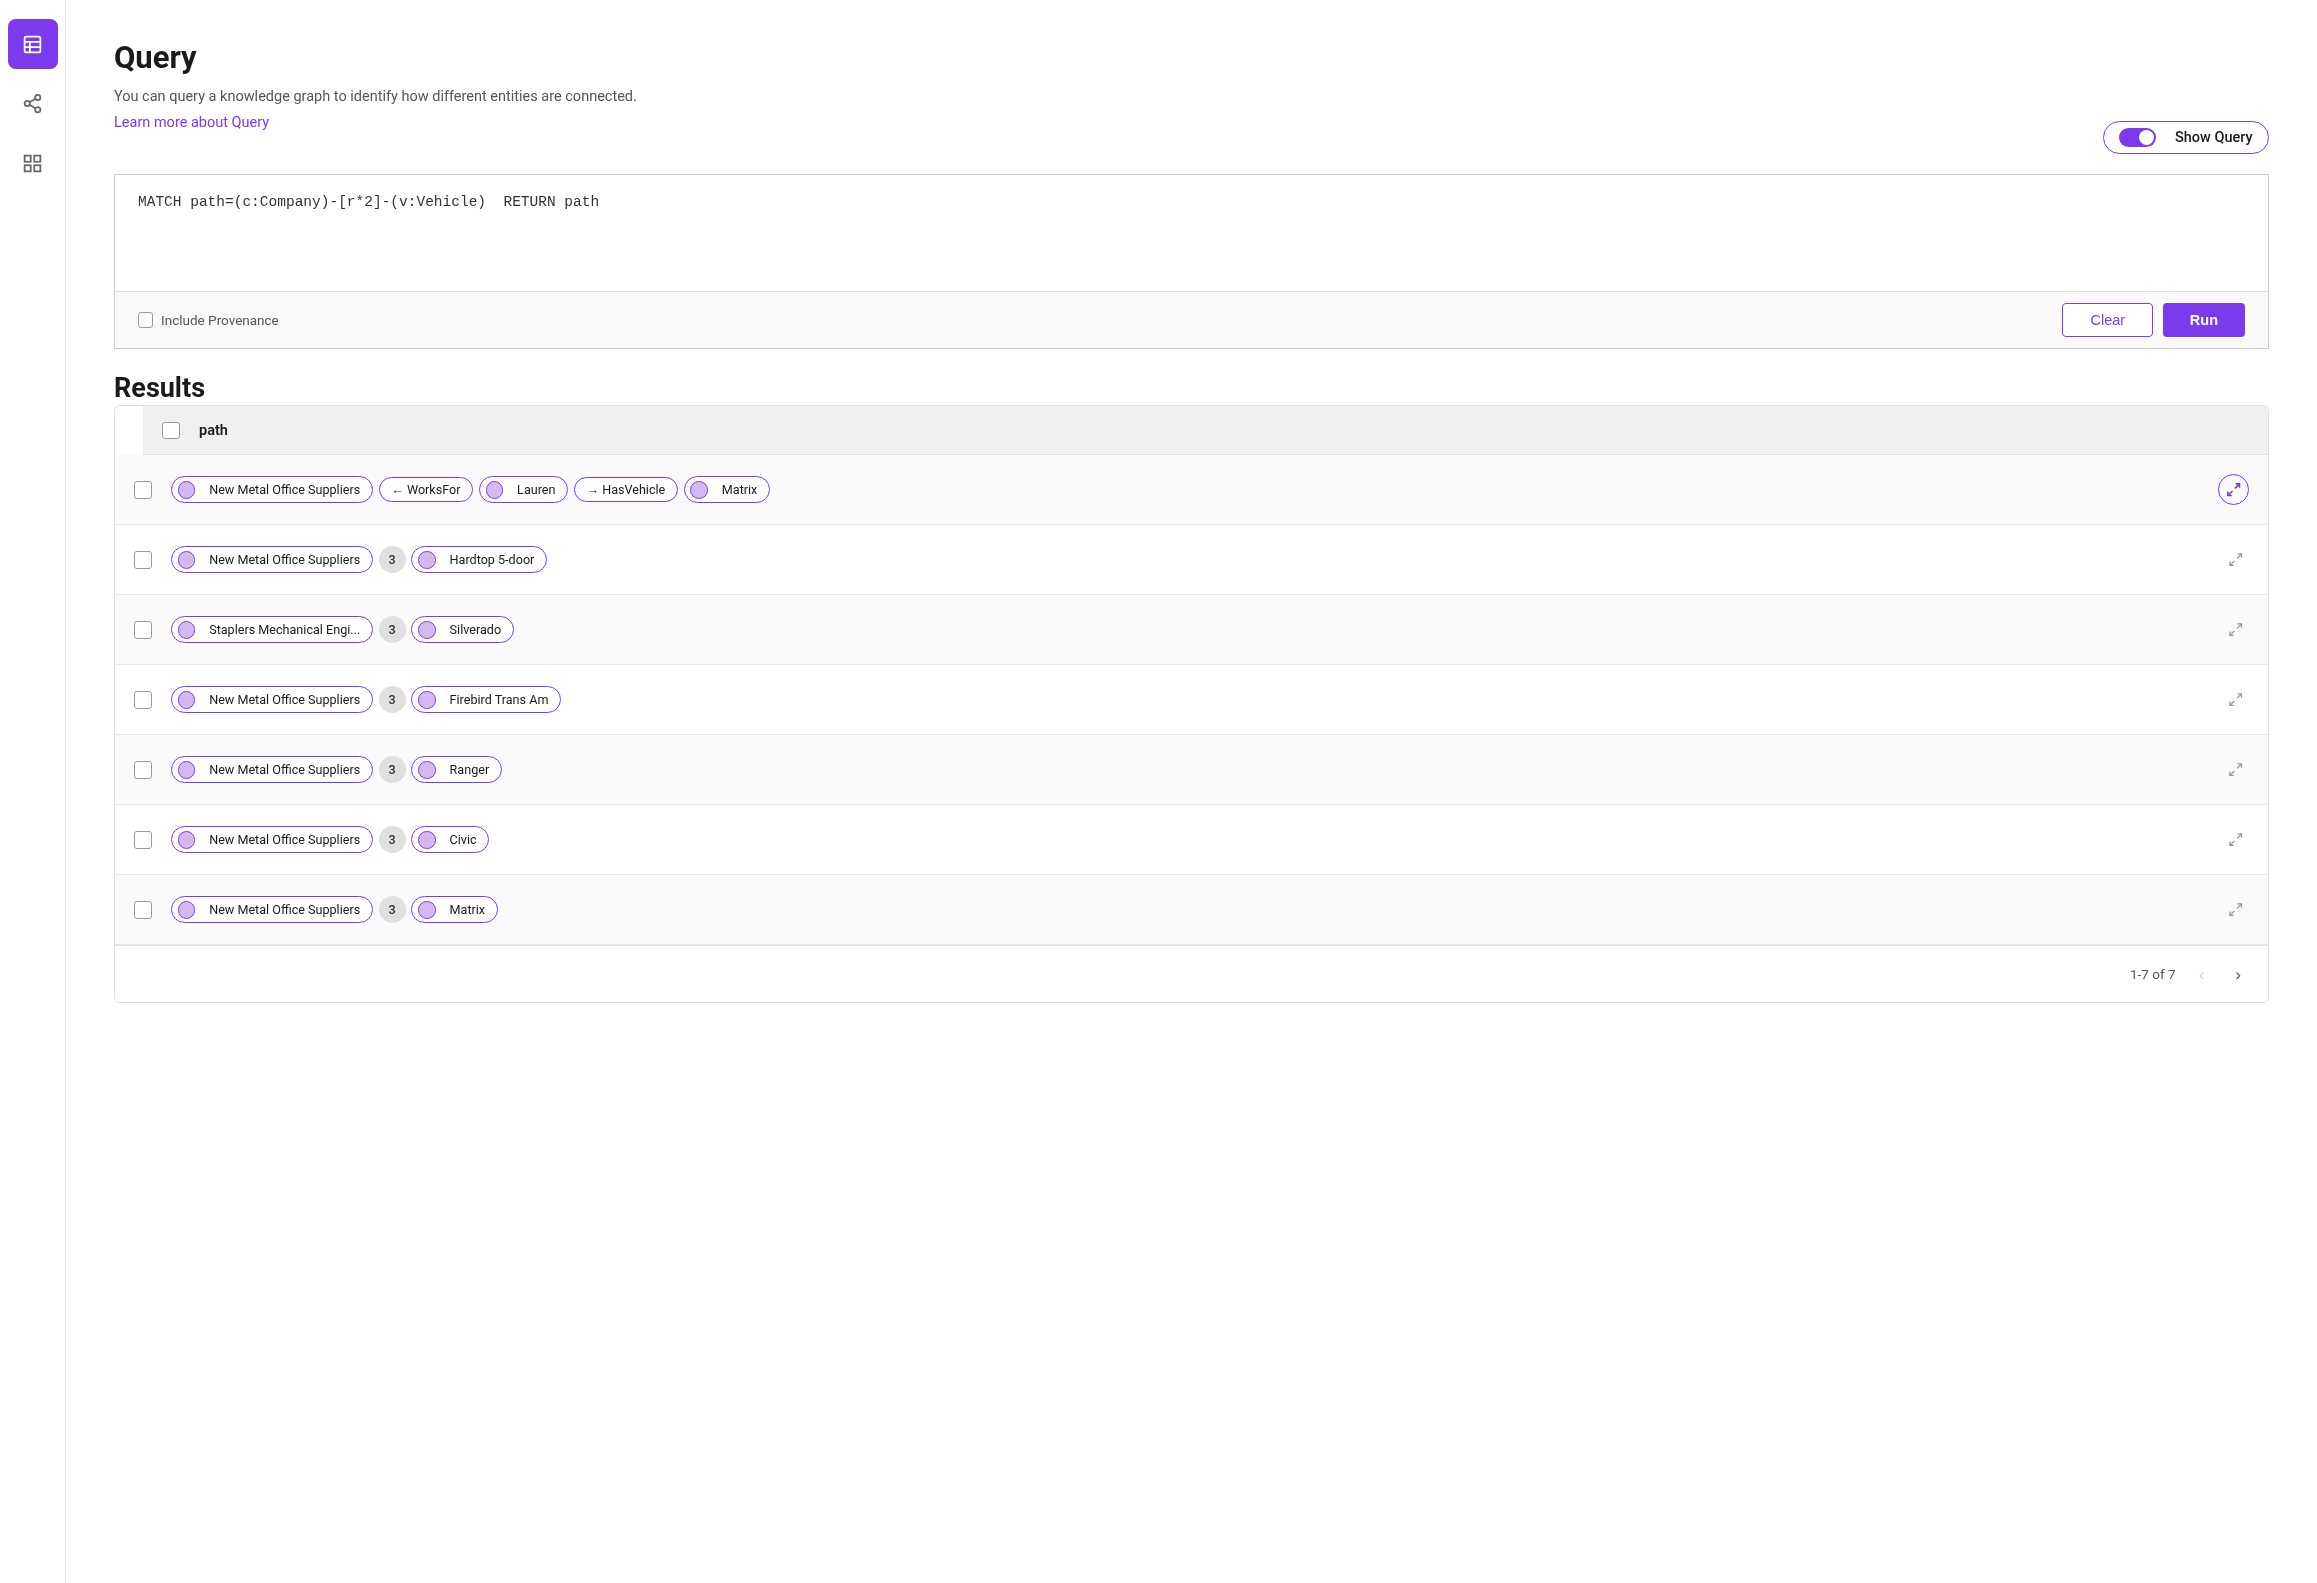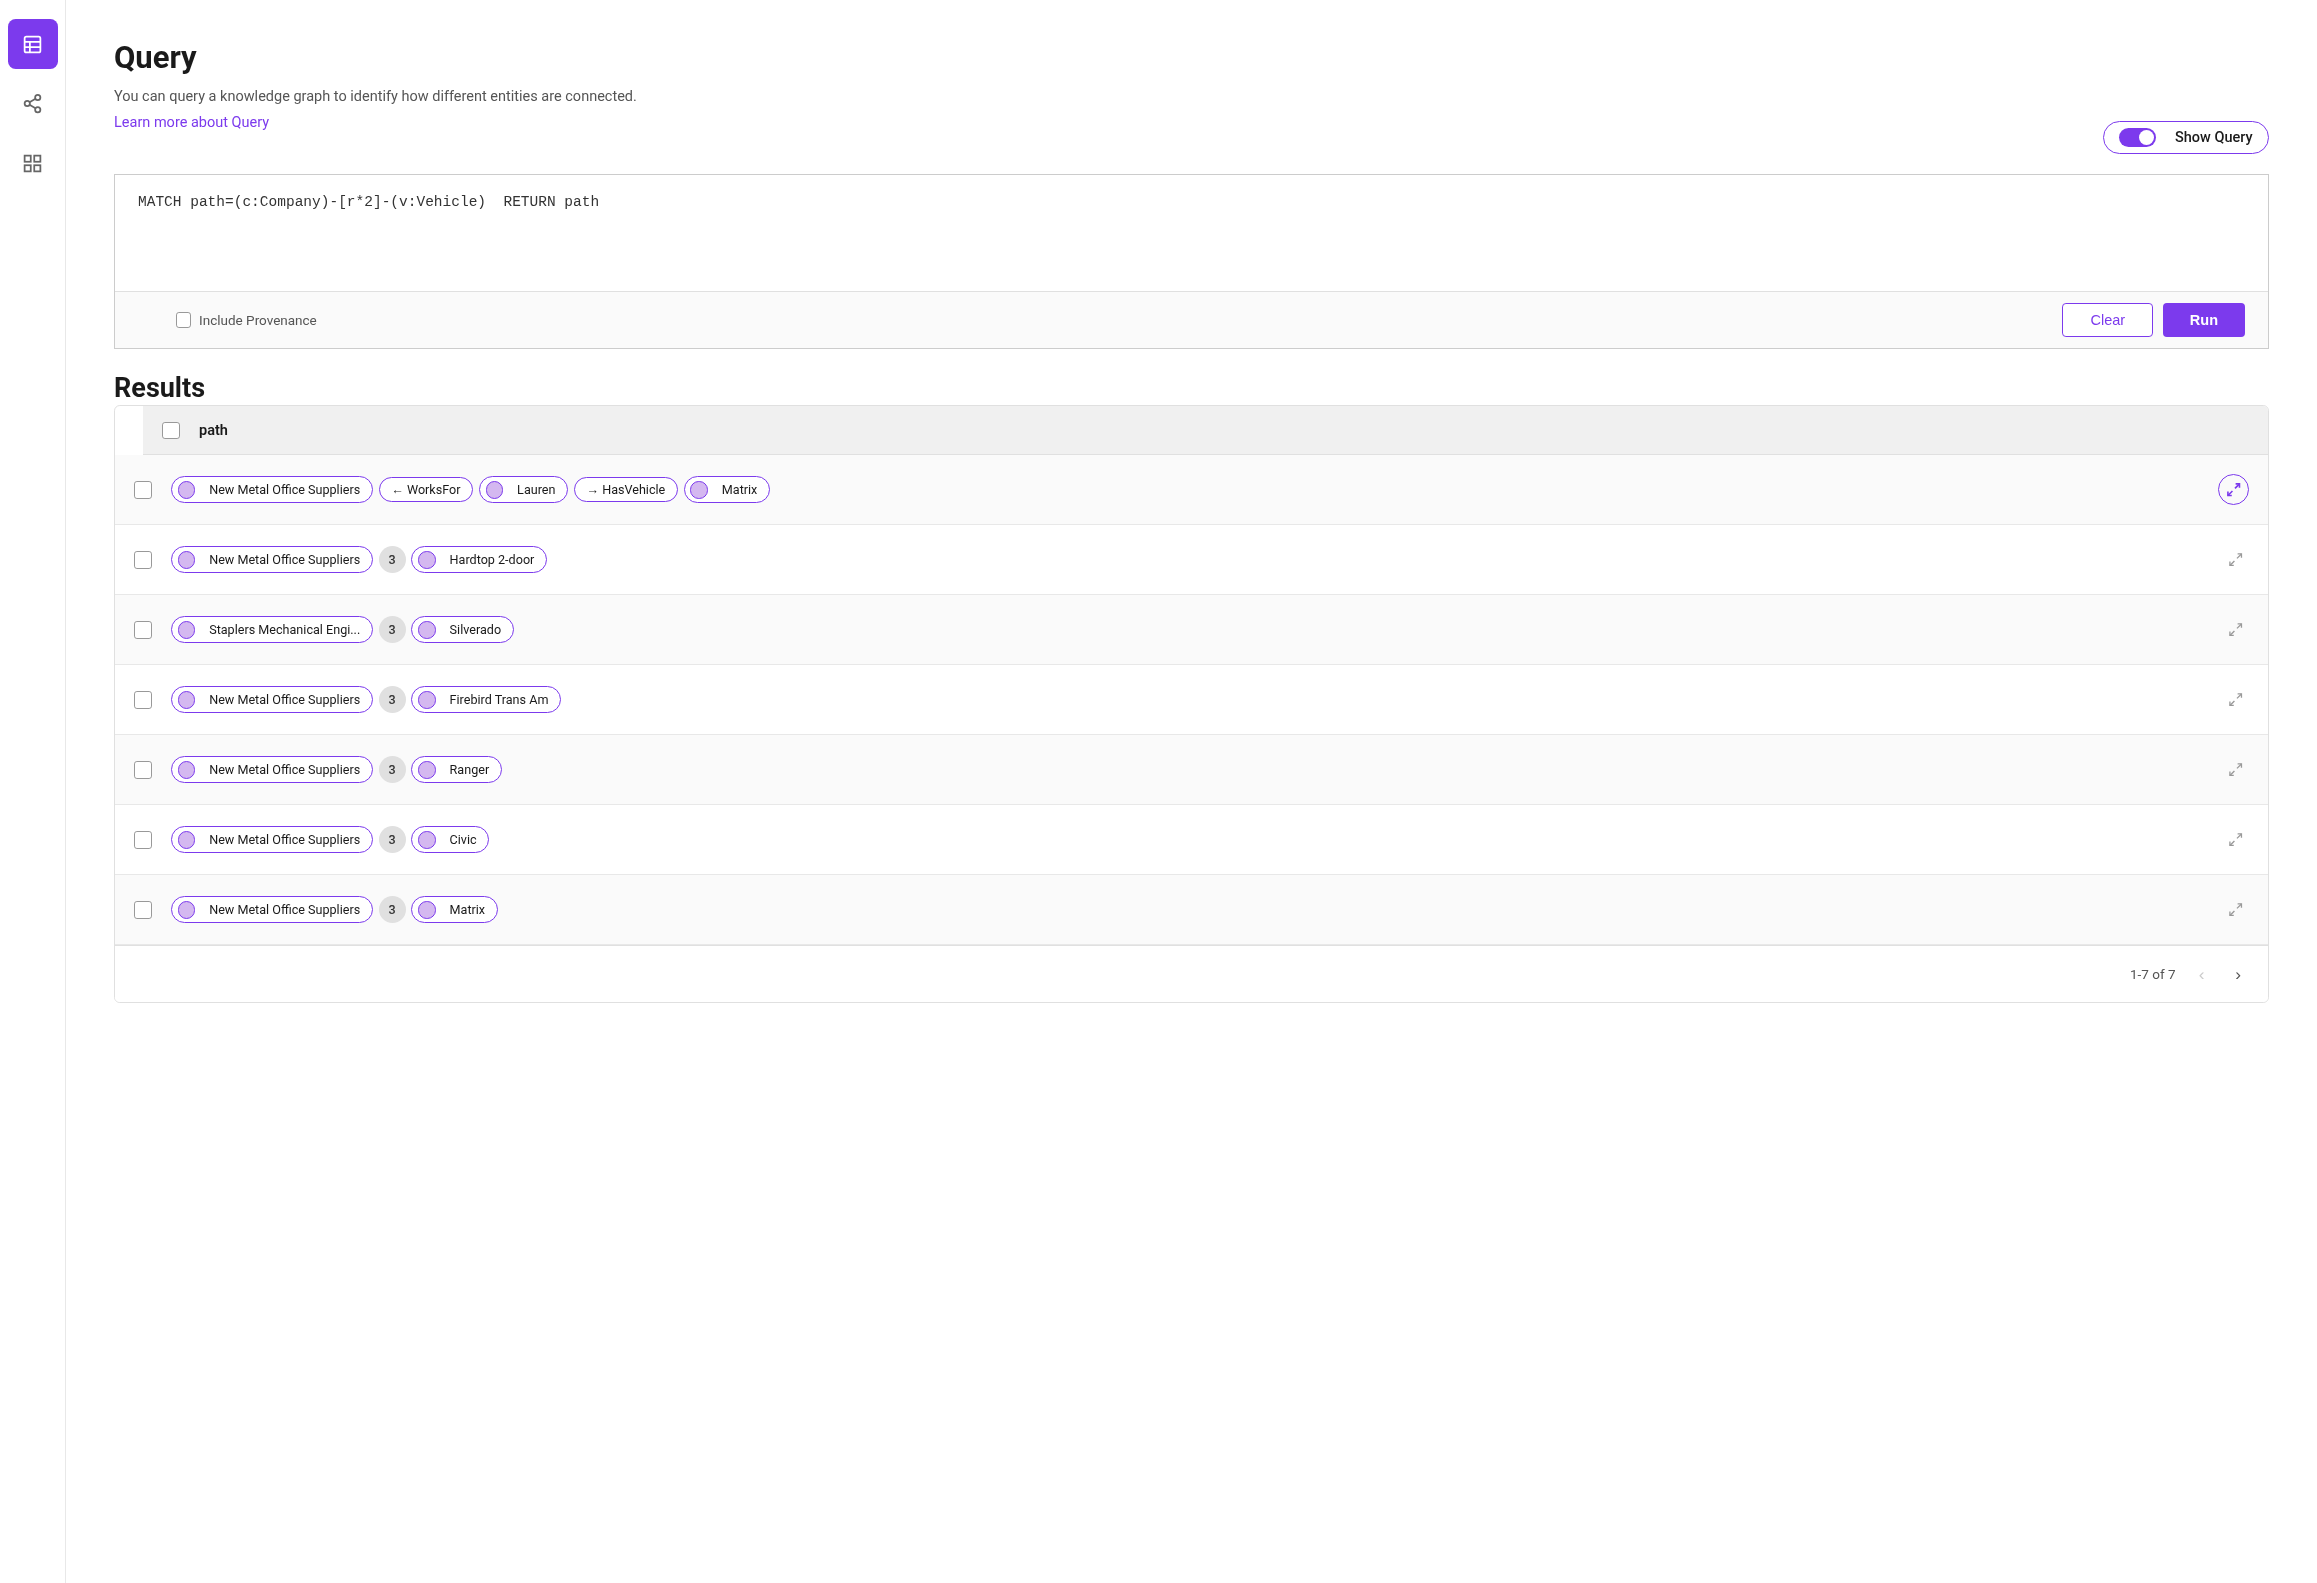--- a/index.html
+++ b/index.html
@@ -138,21 +138,20 @@
       border-top: 1px solid #e0e0e0;
       background: #fafafa;
     }
     .provenance-label {
       display: flex;
       align-items: center;
       gap: 7.7px;
       font-size: 13.5px;
       color: #555;
       cursor: pointer;
-      margin-left: 38px;
     }
     .provenance-checkbox {
       width: 15.4px;
       height: 15.4px;
       border: 1.4px solid #999;
       border-radius: 2.9px;
       background: #fff;
     }
     .query-buttons {
       display: flex;
@@ -449,21 +448,21 @@
     <div class="table-row">
       <div class="row-checkbox"></div>
       <div class="row-content">
         <div class="pill">
           <div class="pill-icon"></div>
           <span>New Metal Office Suppliers</span>
         </div>
         <div class="pill-number">3</div>
         <div class="pill">
           <div class="pill-icon"></div>
-          <span>Hardtop 2-door</span>
+          <span>Hardtop 5-door</span>
         </div>
       </div>
       <div class="row-expand-plain">
         <svg width="15.4" height="15.4" viewBox="0 0 24 24" fill="none" stroke="currentColor" stroke-width="2">
           <polyline points="15 3 21 3 21 9"></polyline>
           <polyline points="9 21 3 21 3 15"></polyline>
           <line x1="21" y1="3" x2="14" y2="10"></line>
           <line x1="3" y1="21" x2="10" y2="14"></line>
         </svg>
       </div>

